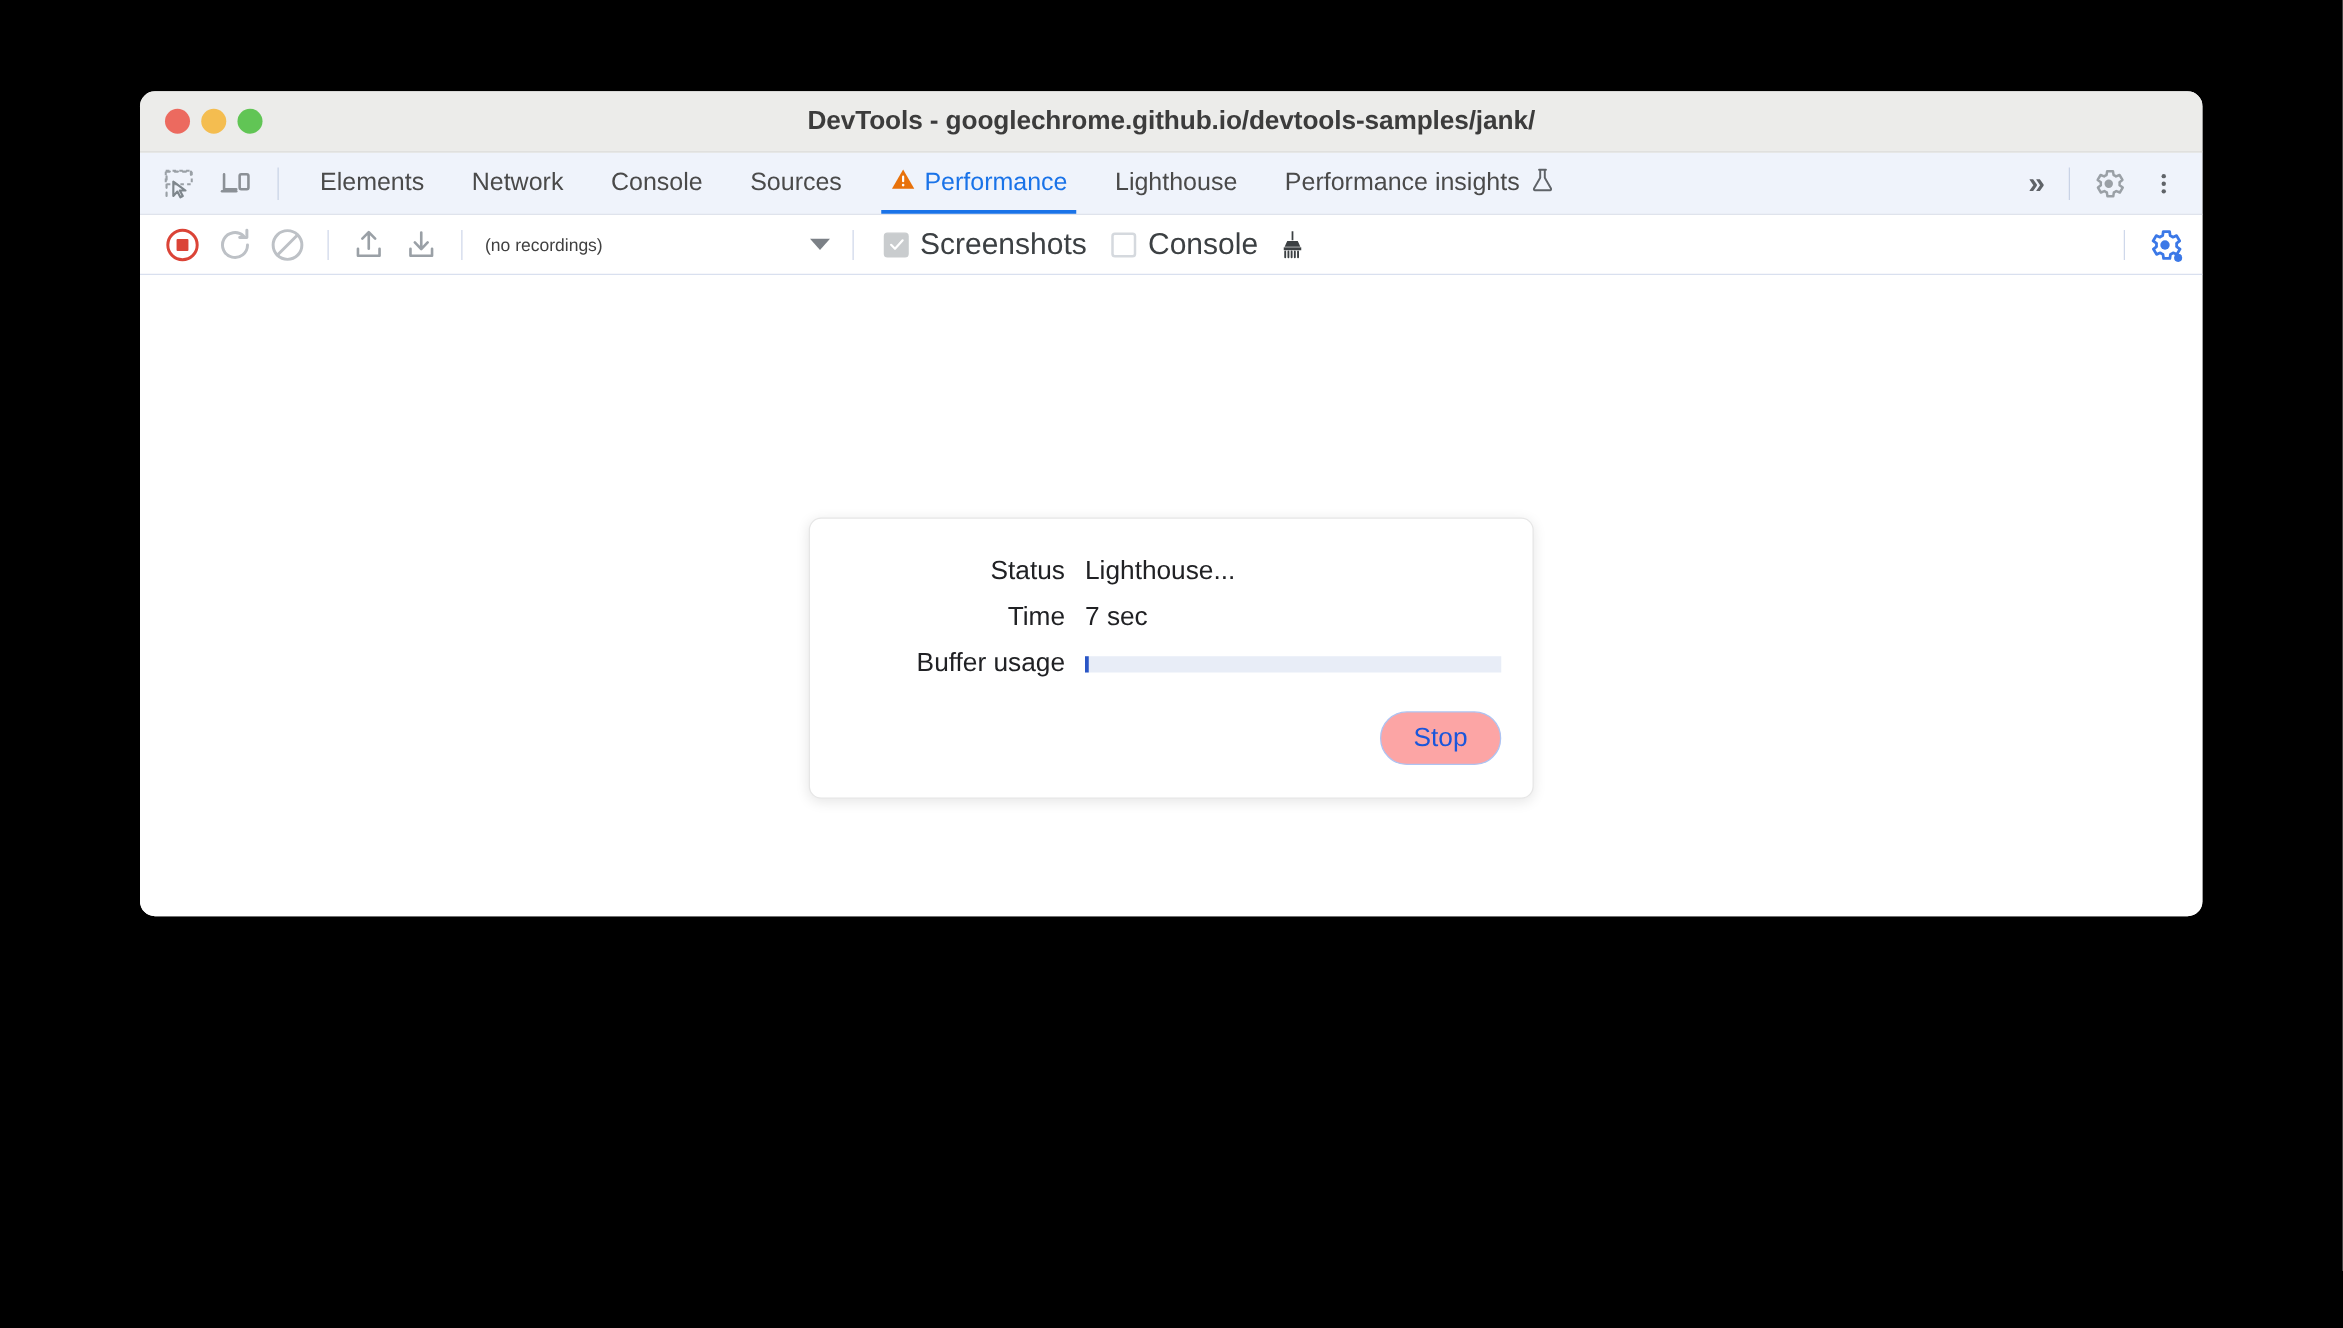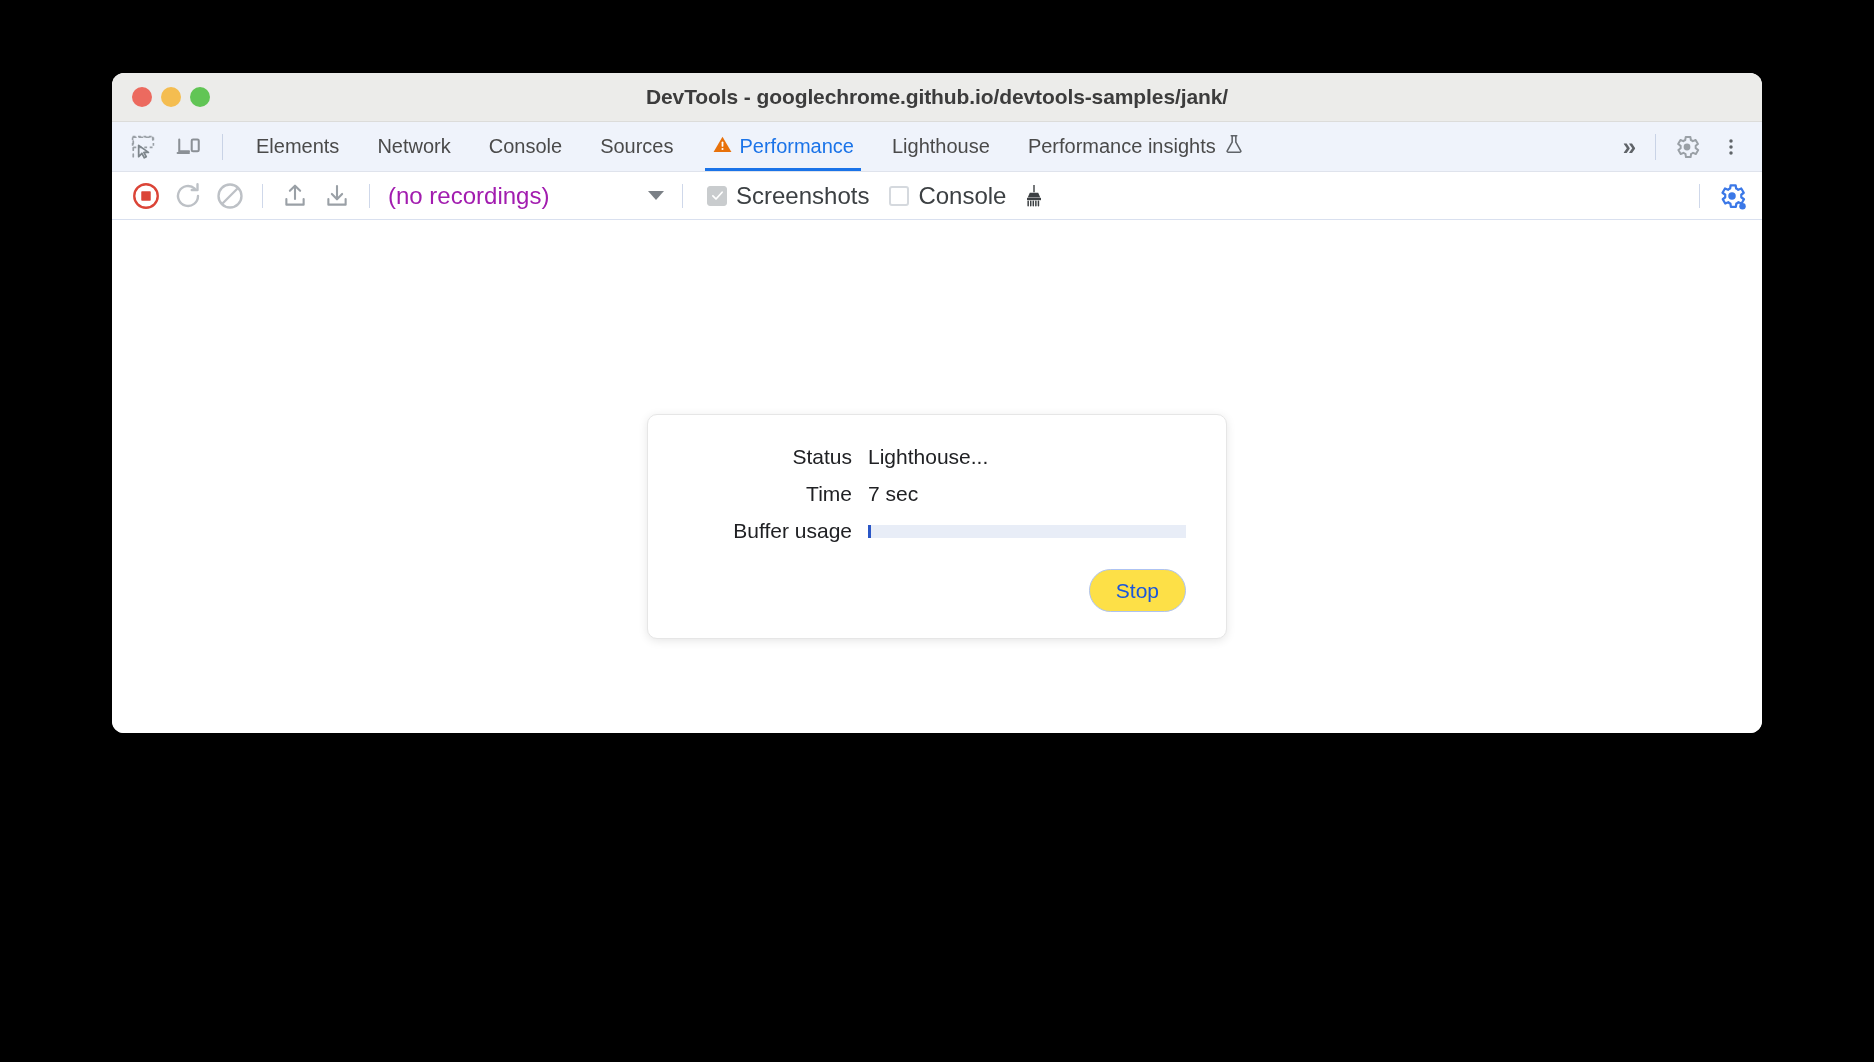--- a/index.html
+++ b/index.html
@@ -164,22 +164,22 @@
     margin: 0 10px;
   }
   .recordings-select {
     display: flex;
     align-items: center;
     width: 280px;
     margin-left: 6px;
     margin-right: 2px;
   }
   .recordings-label {
-    font-size: 24px;
-    color: #a21caf;
+    font-size: 14px;
+    color: #404040;
     flex: 1;
     white-space: nowrap;
   }
   .caret {
     width: 0; height: 0;
     border-left: 8px solid transparent;
     border-right: 8px solid transparent;
     border-top: 9px solid #7b8086;
     margin-right: 4px;
   }
@@ -224,21 +224,21 @@
   .status-dialog {
     position: absolute;
     left: 50%;
     top: 194px;
     transform: translateX(-50%);
     width: 580px;
     background: #ffffff;
     border: 1px solid #e6e6e6;
     border-radius: 10px;
     box-shadow: 0 2px 10px rgba(0,0,0,0.10);
-    padding: 30px 40px 26px 32px;
+    padding: 30px 25px 26px 32px;
     box-sizing: border-box;
   }
   .row {
     display: flex;
     align-items: baseline;
     margin-bottom: 13px;
   }
   .row-label {
     width: 172px;
     text-align: right;
@@ -266,21 +266,21 @@
   }
   .dialog-actions {
     display: flex;
     justify-content: flex-end;
     margin-top: 26px;
   }
   .stop-btn {
     font-family: "Liberation Sans", sans-serif;
     font-size: 21px;
     color: #1a56db;
-    background: #fde047;
+    background: #fca5a5;
     border: 1px solid #aec3f2;
     border-radius: 22px;
     padding: 9px 26px;
     cursor: pointer;
     line-height: 1.1;
   }
 </style>
 </head>
 <body>
 

